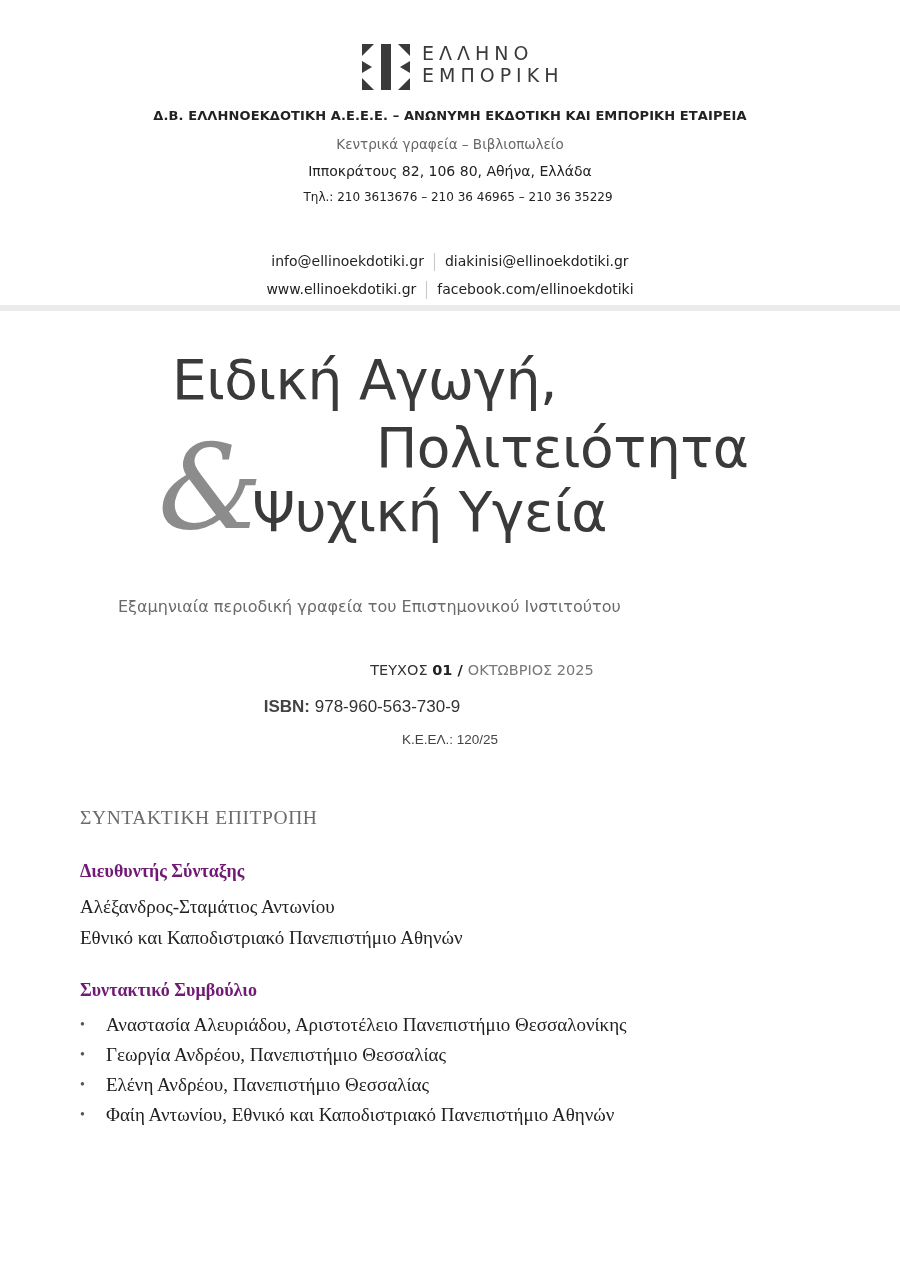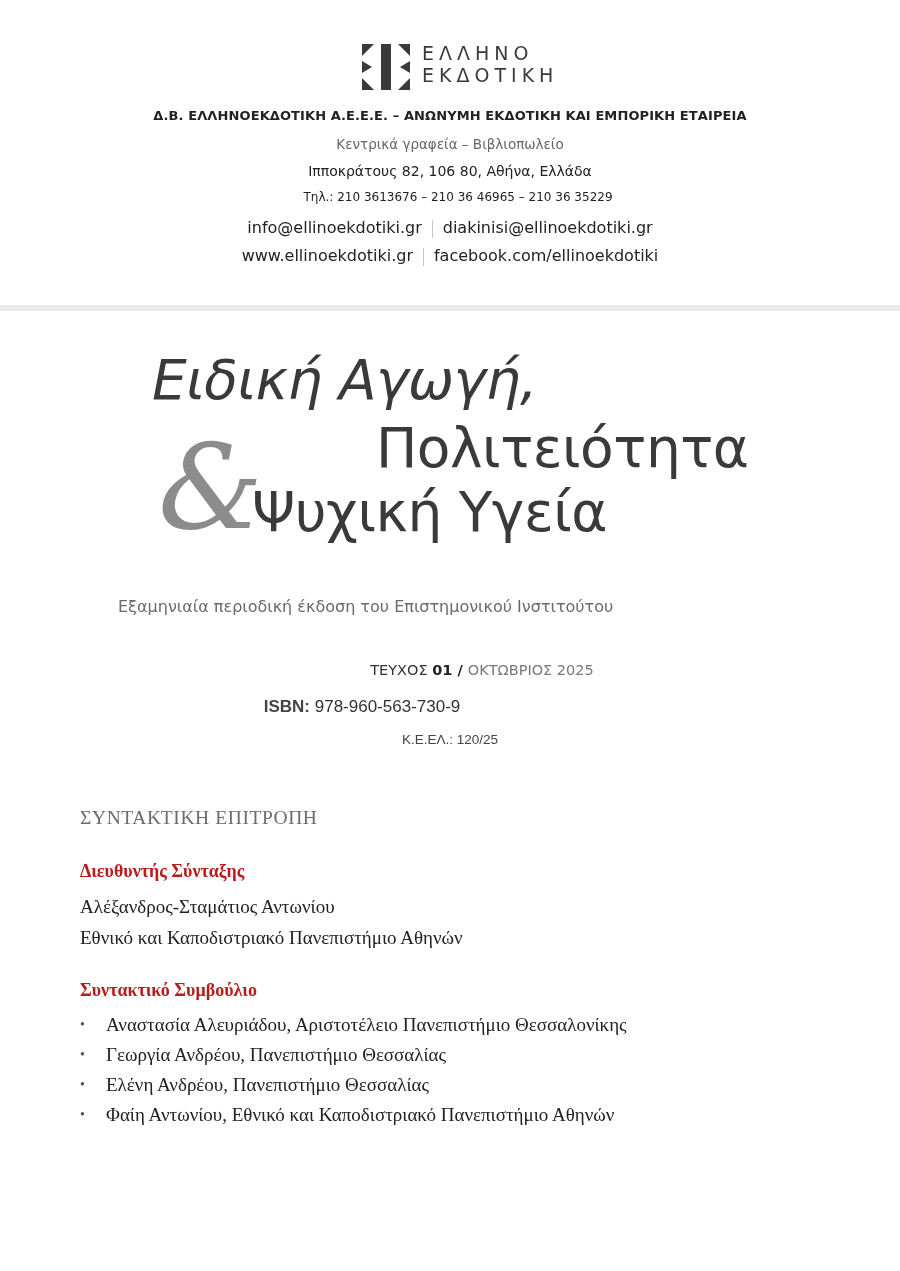--- a/index.html
+++ b/index.html
@@ -67,22 +67,23 @@
       font-size: 14px;
       color: #222;
     }
     .pub-phone {
       top: 190px;
       font-size: 12px;
       color: #222;
       margin-left: 8px;
     }
     .pub-contacts {
-      font-size: 16px;
-      color: #222;
+      font-size: 14px;
+      color: #222;
+      margin-top: 35px;
     }
     .pub-contacts .sep {
       display: inline-block;
       width: 1px;
       height: 18px;
       background: #c8c8c8;
       vertical-align: middle;
       margin: 0 10px;
     }
     .pub-emails { top: 218px; }
@@ -99,21 +100,21 @@
     
     .title-line {
       font-family: "DejaVu Sans", sans-serif;
       font-size: 55px;
       color: #3a3a3a;
       white-space: nowrap;
       line-height: 1;
       font-weight: normal;
       letter-spacing: -0.5px;
     }
-    .title-1 { left: 152px; top: 353px; font-style: italic; }
+    .title-1 { left: 172px; top: 353px; }
     .title-2 { left: 376px; top: 421px; }
     .title-3 { left: 252px; top: 485px; }
     .ampersand {
       left: 158px;
       top: 428px;
       font-family: "DejaVu Serif", serif;
       font-style: italic;
       font-size: 118px;
       line-height: 1;
       color: #8c8c8c;
@@ -176,21 +177,21 @@
       top: 807px;
       font-size: 19.5px;
       color: #6b6b6b;
       letter-spacing: 0.6px;
       white-space: nowrap;
     }
     .section-heading {
       left: 80px;
       font-size: 18px;
       font-weight: bold;
-      color: #b91c1c;
+      color: #701a75;
       white-space: nowrap;
     }
     .director-heading { top: 861px; }
     .director-name {
       left: 80px;
       top: 896px;
       font-size: 19px;
       color: #222;
       white-space: nowrap;
     }
@@ -239,21 +240,21 @@
     <polygon points="0,34 0,46 12,46" fill="#3a3a3a"></polygon>
 
     <rect x="19" y="0" width="10" height="46" fill="#3a3a3a"></rect>
 
     <polygon points="36,0 48,0 48,12" fill="#3a3a3a"></polygon>
     <polygon points="48,17 38,23 48,29" fill="#3a3a3a"></polygon>
     <polygon points="48,34 48,46 36,46" fill="#3a3a3a"></polygon>
   </svg>
   <div class="logo-text">
     <div>ΕΛΛΗΝΟ</div>
-    <div>ΕΚΔΟΤΙΚΗ</div>
+    <div>ΕΜΠΟΡΙΚΗ</div>
   </div>
 </div>
 
 <div class="abs pub-line pub-company">Δ.Β. ΕΛΛΗΝΟΕΚΔΟΤΙΚΗ Α.Ε.Ε.Ε. – ΑΝΩΝΥΜΗ ΕΚΔΟΤΙΚΗ ΚΑΙ ΕΜΠΟΡΙΚΗ ΕΤΑΙΡΕΙΑ</div>
 <div class="abs pub-line pub-sub">Κεντρικά γραφεία – Βιβλιοπωλείο</div>
 <div class="abs pub-line pub-address">Ιπποκράτους 82, 106 80, Αθήνα, Ελλάδα</div>
 <div class="abs pub-line pub-phone">Τηλ.: 210 3613676 – 210 36 46965 – 210 36 35229</div>
 
 <div class="abs pub-line pub-contacts pub-emails">
   <span>info@ellinoekdotiki.gr</span><span class="sep"></span><span>diakinisi@ellinoekdotiki.gr</span>
@@ -263,21 +264,21 @@
 </div>
 
 <div class="abs band"></div>
 
 <div class="abs title-line title-1">Ειδική Αγωγή,</div>
 <div class="abs title-line title-2">Πολιτειότητα</div>
 <div class="abs ampersand">&amp;</div>
 <div class="abs title-line title-3">Ψυχική Υγεία</div>
 
 <div class="abs journal-desc">
-  <div>Εξαμηνιαία περιοδική έκδοση του Επιστημονικού Ινστιτούτου</div>
+  <div>Εξαμηνιαία περιοδική γραφεία του Επιστημονικού Ινστιτούτου</div>
 </div>
 
 <div class="abs issue-line">
   <span class="issue-label">ΤΕΥΧΟΣ </span><span class="issue-num">01</span><span class="issue-slash"> / </span><span class="issue-date">ΟΚΤΩΒΡΙΟΣ 2025</span>
 </div>
 
 <div class="abs isbn-line">
   <span class="isbn-label">ISBN:</span><span> 978-960-563-730-9</span>
 </div>
 

